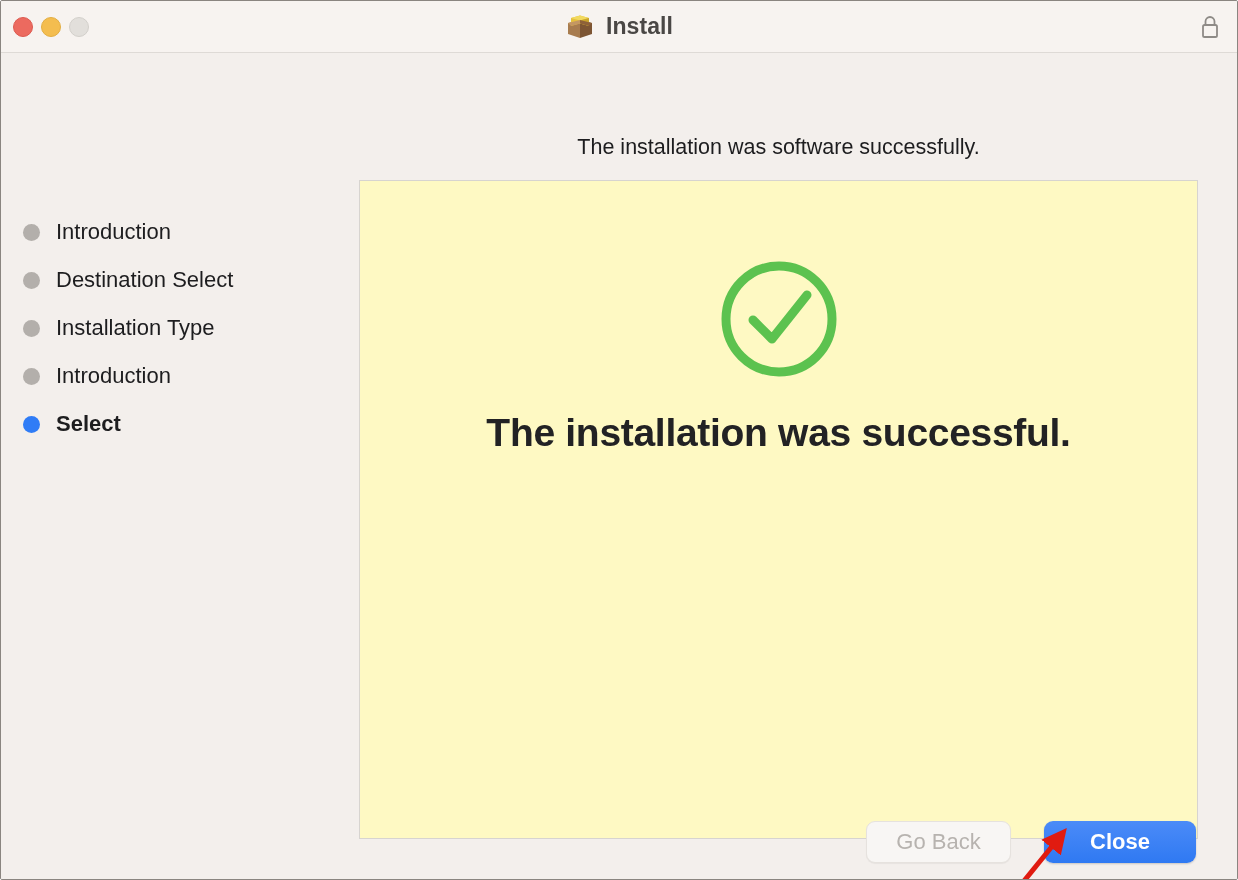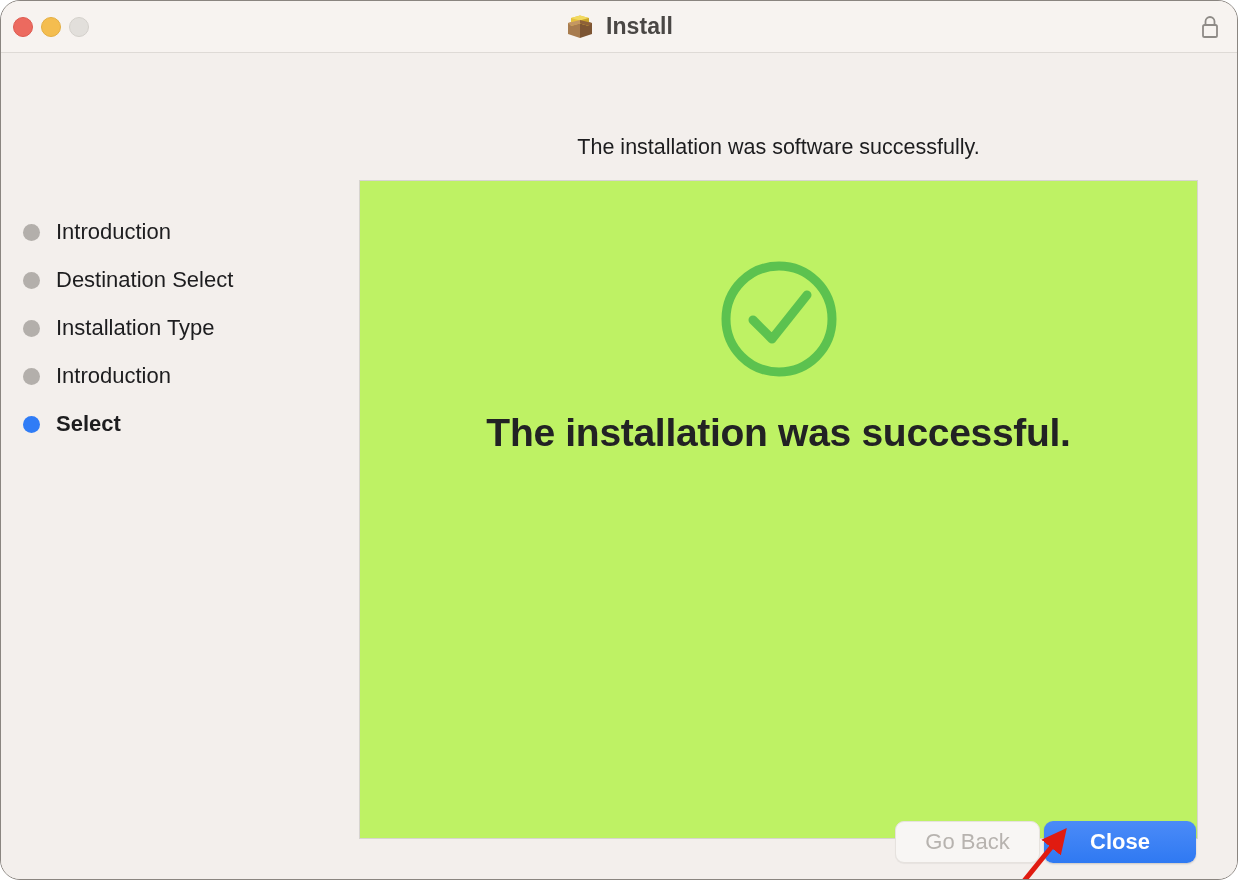--- a/index.html
+++ b/index.html
@@ -11,21 +11,21 @@
     font-family: "Liberation Sans", sans-serif;
     -webkit-font-smoothing: antialiased;
   }
 
   .window {
     position: relative;
     width: 1238px;
     height: 880px;
     background: #f3efec;
     border: 1px solid #8a8580;
-    border-radius: 20px;
+    border-radius: 2px;
     overflow: hidden;
   }
 
   
   .titlebar {
     position: relative;
     height: 52px;
     background: #f7f3f0;
     border-bottom: 1px solid #dedad6;
     display: flex;
@@ -123,21 +123,21 @@
     color: #1d1d1f;
   }
 
   
   .content-panel {
     position: absolute;
     left: 358px;
     top: 127px;
     width: 839px;
     height: 659px;
-    background: #bef264;
+    background: #fef9c3;
     border: 1px solid #d7d4d0;
   }
 
   .success-block {
     position: absolute;
     left: 0;
     right: 0;
     top: 76px;
     text-align: center;
   }
@@ -163,21 +163,21 @@
     color: #2a2a2c;
   }
 
   
   .footer {
     position: absolute;
     right: 41px;
     bottom: 17px;
     display: flex;
     align-items: center;
-    gap: 4px;
+    gap: 33px;
     margin-top: 11px;
   }
   .btn {
     height: 42px;
     border-radius: 9px;
     font-size: 22px;
     display: flex;
     align-items: center;
     justify-content: center;
     border: none;

